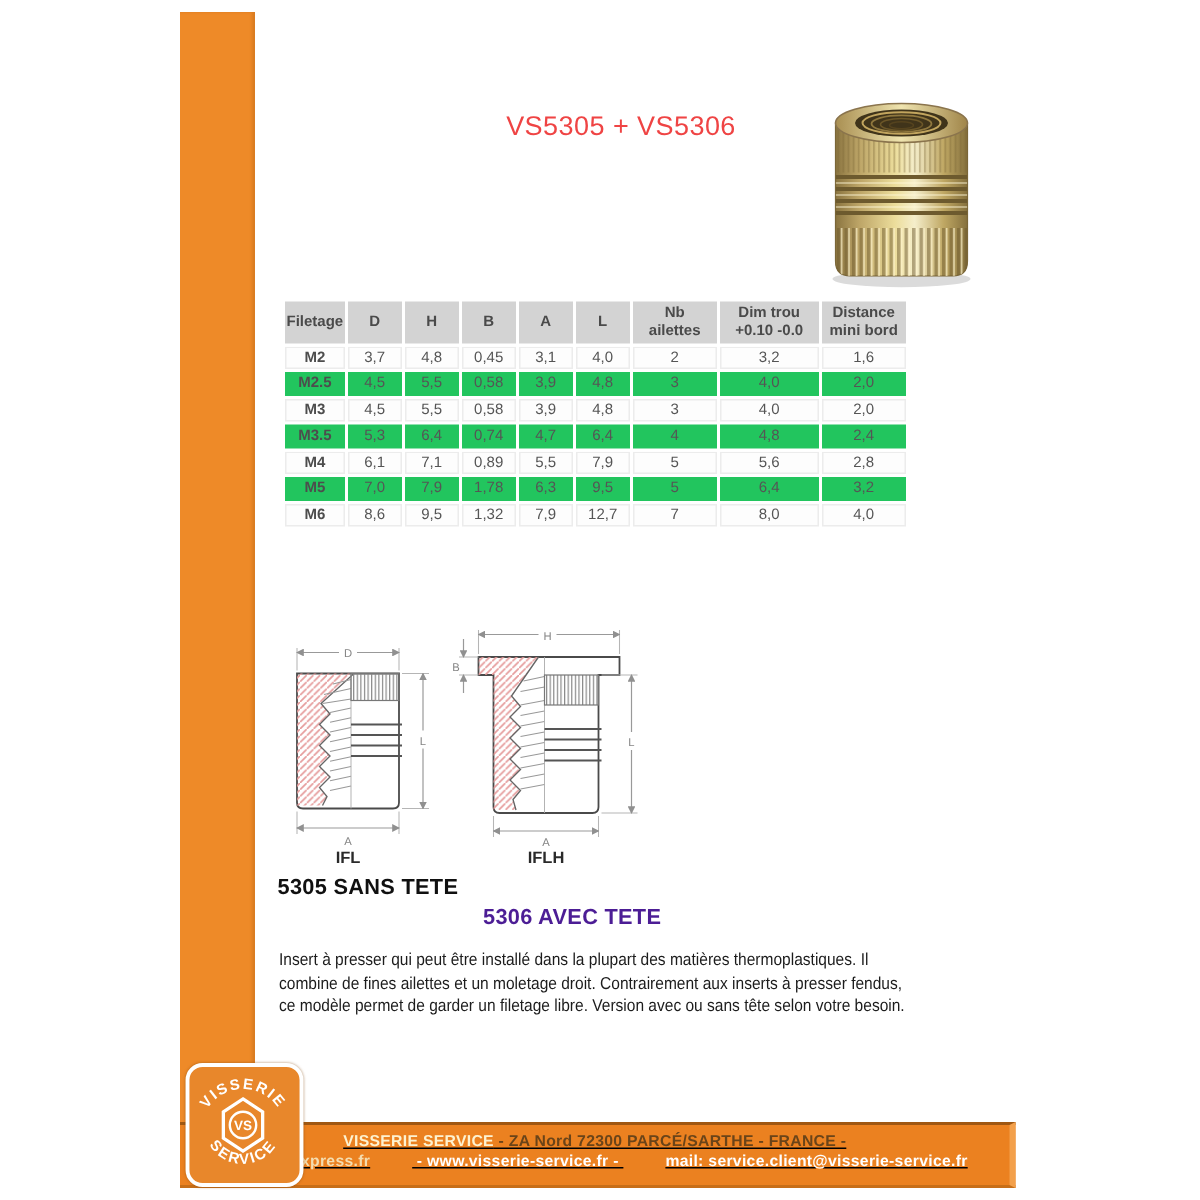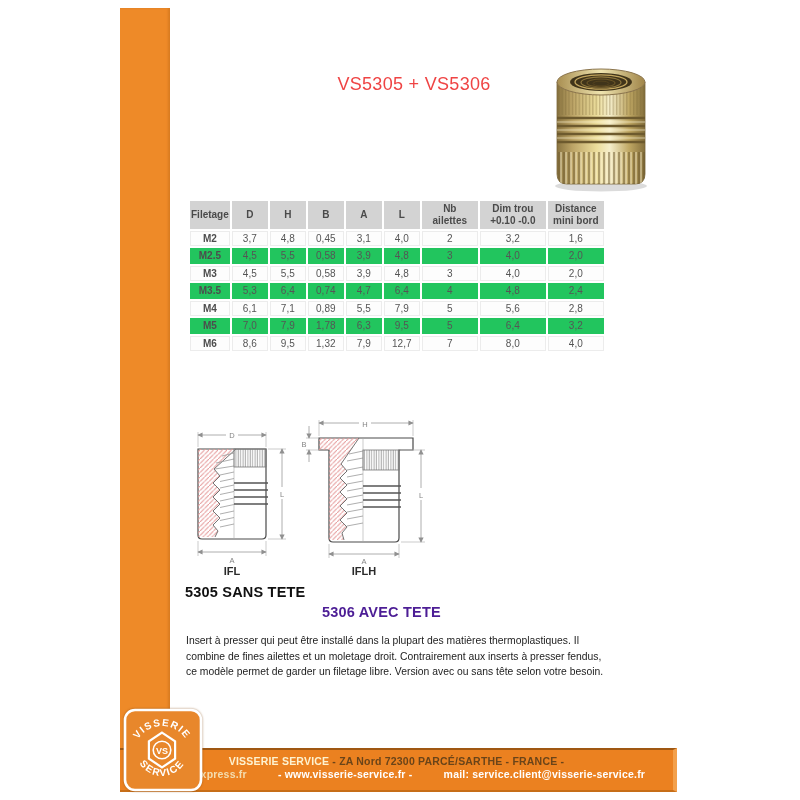--- a/index.html
+++ b/index.html
@@ -9,21 +9,21 @@
 
   
   .sidebar{left:120px;top:8px;width:50px;height:784px;background:#ee8a28;
            box-shadow:inset -2px 0 2px rgba(120,60,0,.18);}
 
   
   .footerbar{left:120px;top:748px;width:557px;height:44px;background:#eb8120;
              border-top:2px solid rgba(96,52,8,.55);border-bottom:2px solid rgba(176,98,20,.6);
              border-right:4px solid #f3a04b;box-sizing:border-box;
              text-align:center;padding-top:5px;}
-  .fline{font-size:10.5px;font-weight:bold;line-height:13px;letter-spacing:.2px;white-space:nowrap;}
+  .fline{font-size:10.5px;font-weight:bold;line-height:13px;letter-spacing:.2px;white-space:nowrap;text-decoration:underline;}
   .f-brand{color:#fdf2d0;}
   .f-dark{color:#6a4419;}
   .f-pale{color:#f4ddb0;}
   .f-white{color:#ffffff;margin-left:28px;}
 
   
   .logo{left:123px;top:708px;width:80px;height:84px;filter:drop-shadow(0 0 1px rgba(130,70,10,.6));}
 
   
   .titles{left:170px;top:74px;width:460px;text-align:center;}

